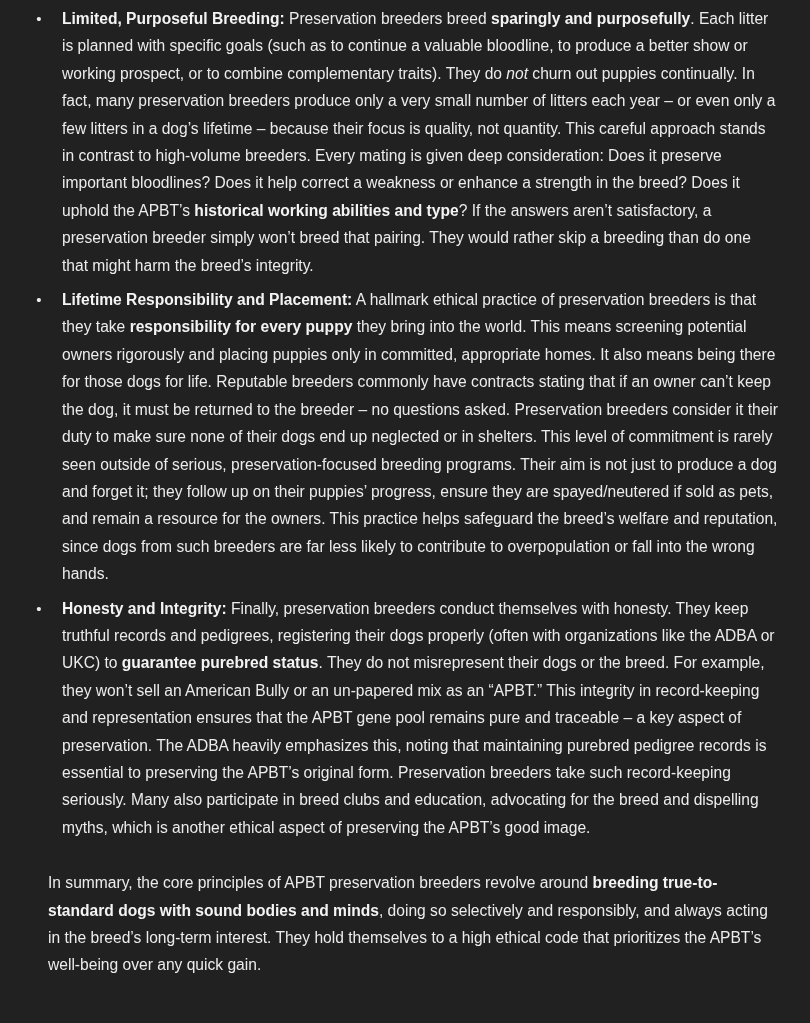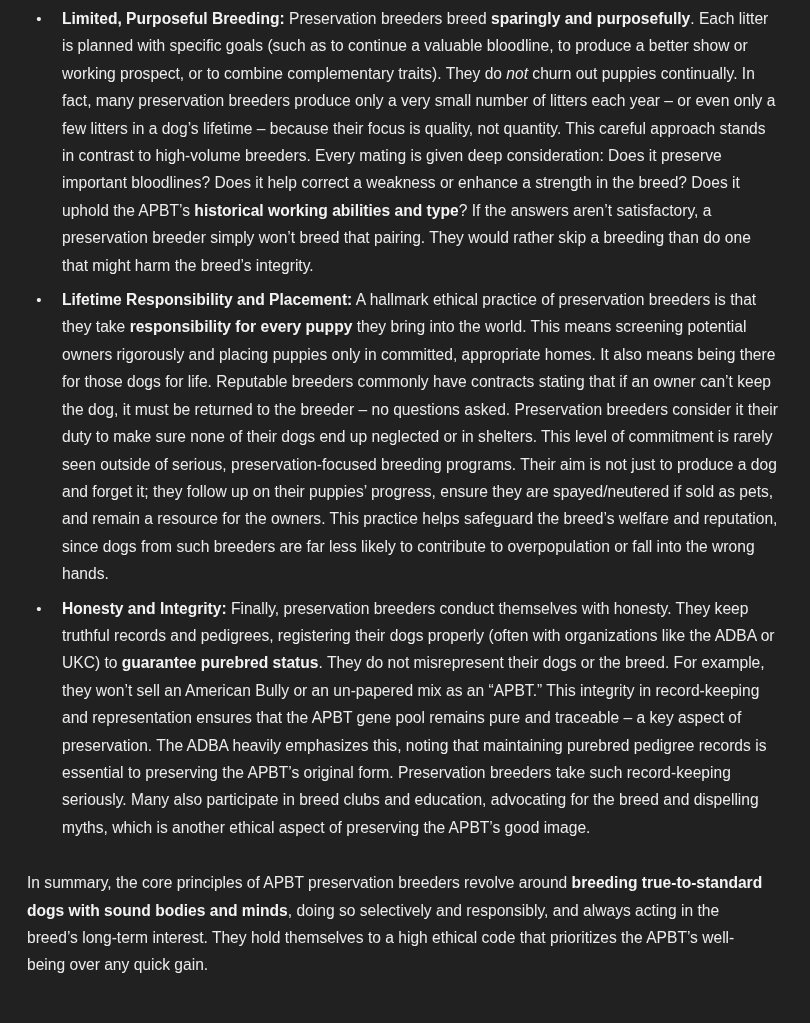--- a/index.html
+++ b/index.html
@@ -37,21 +37,21 @@
     top: 0;
     width: 10px;
     text-align: center;
     color: #ececec;
     font-size: 15px;
   }
   b { font-weight: 700; color: #f4f4f4; }
   i { }
   p.summary {
     margin: 28px 0 0 0;
-    padding-left: 27px;
+    padding-left: 48px;
     padding-right: 40px;
   }
 </style>
 </head>
 <body>
 
 <div class="content">
   <ul class="points">
     <li>
       <span class="bullet">•</span>

